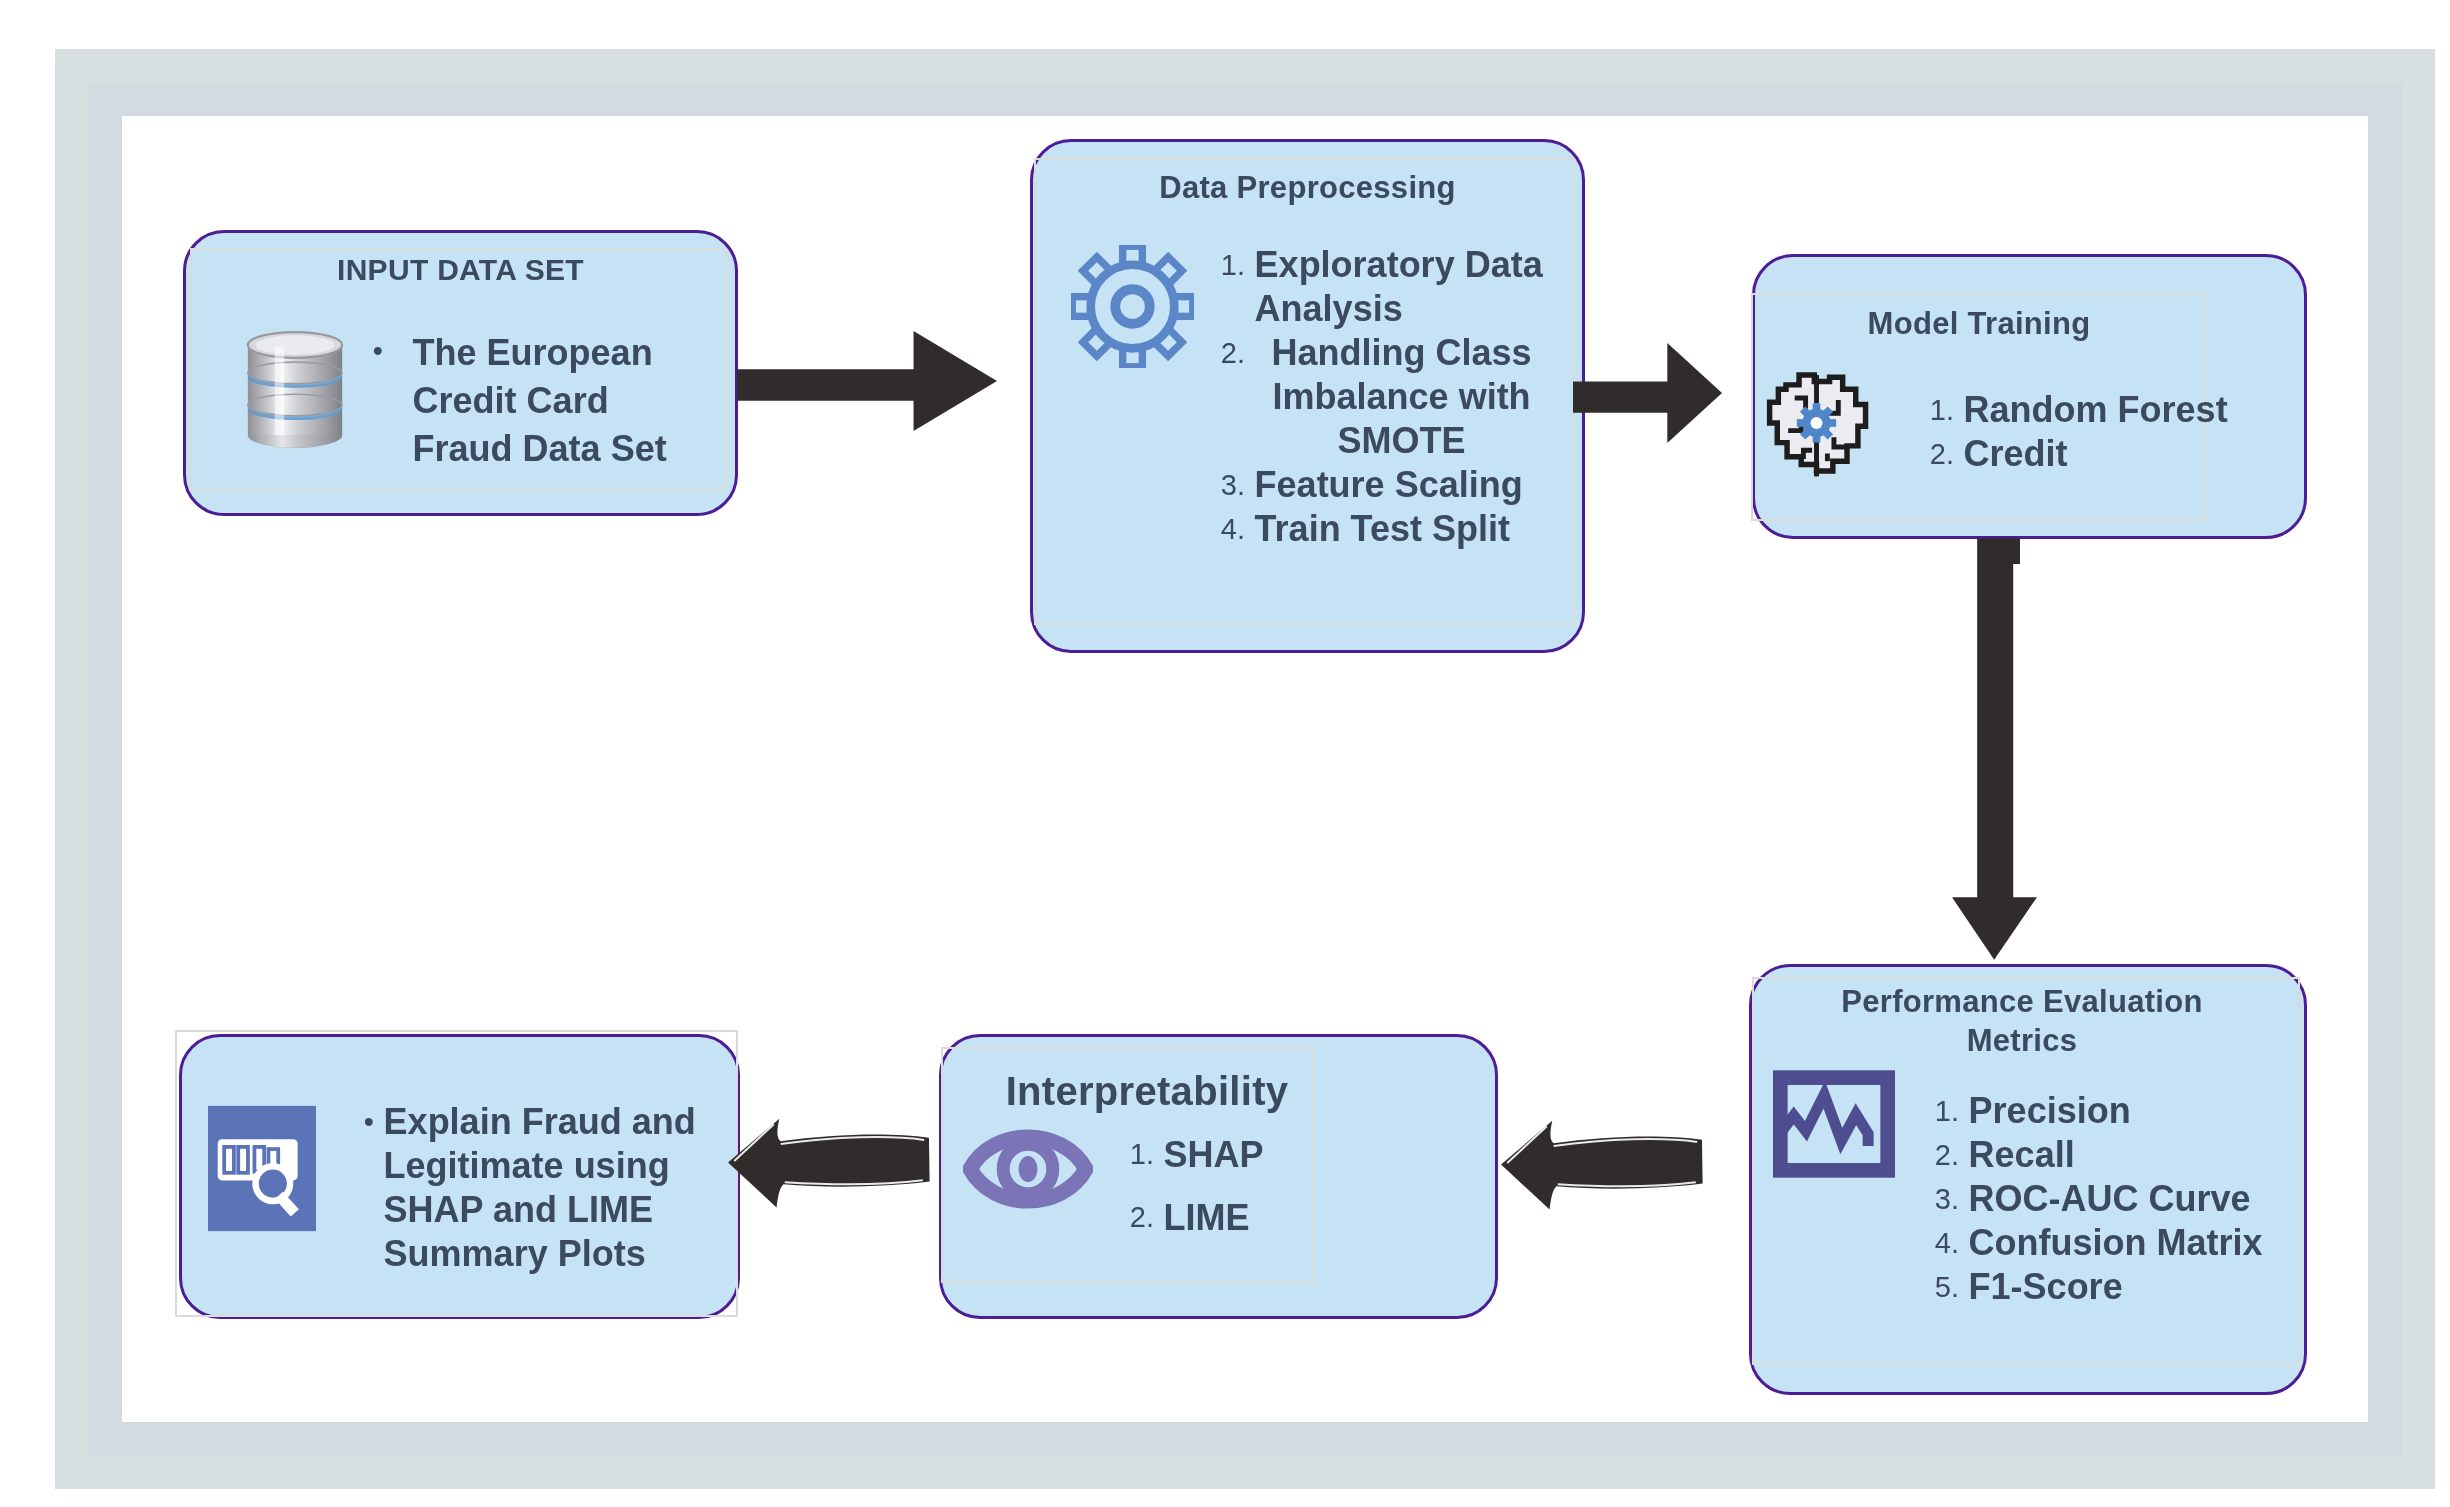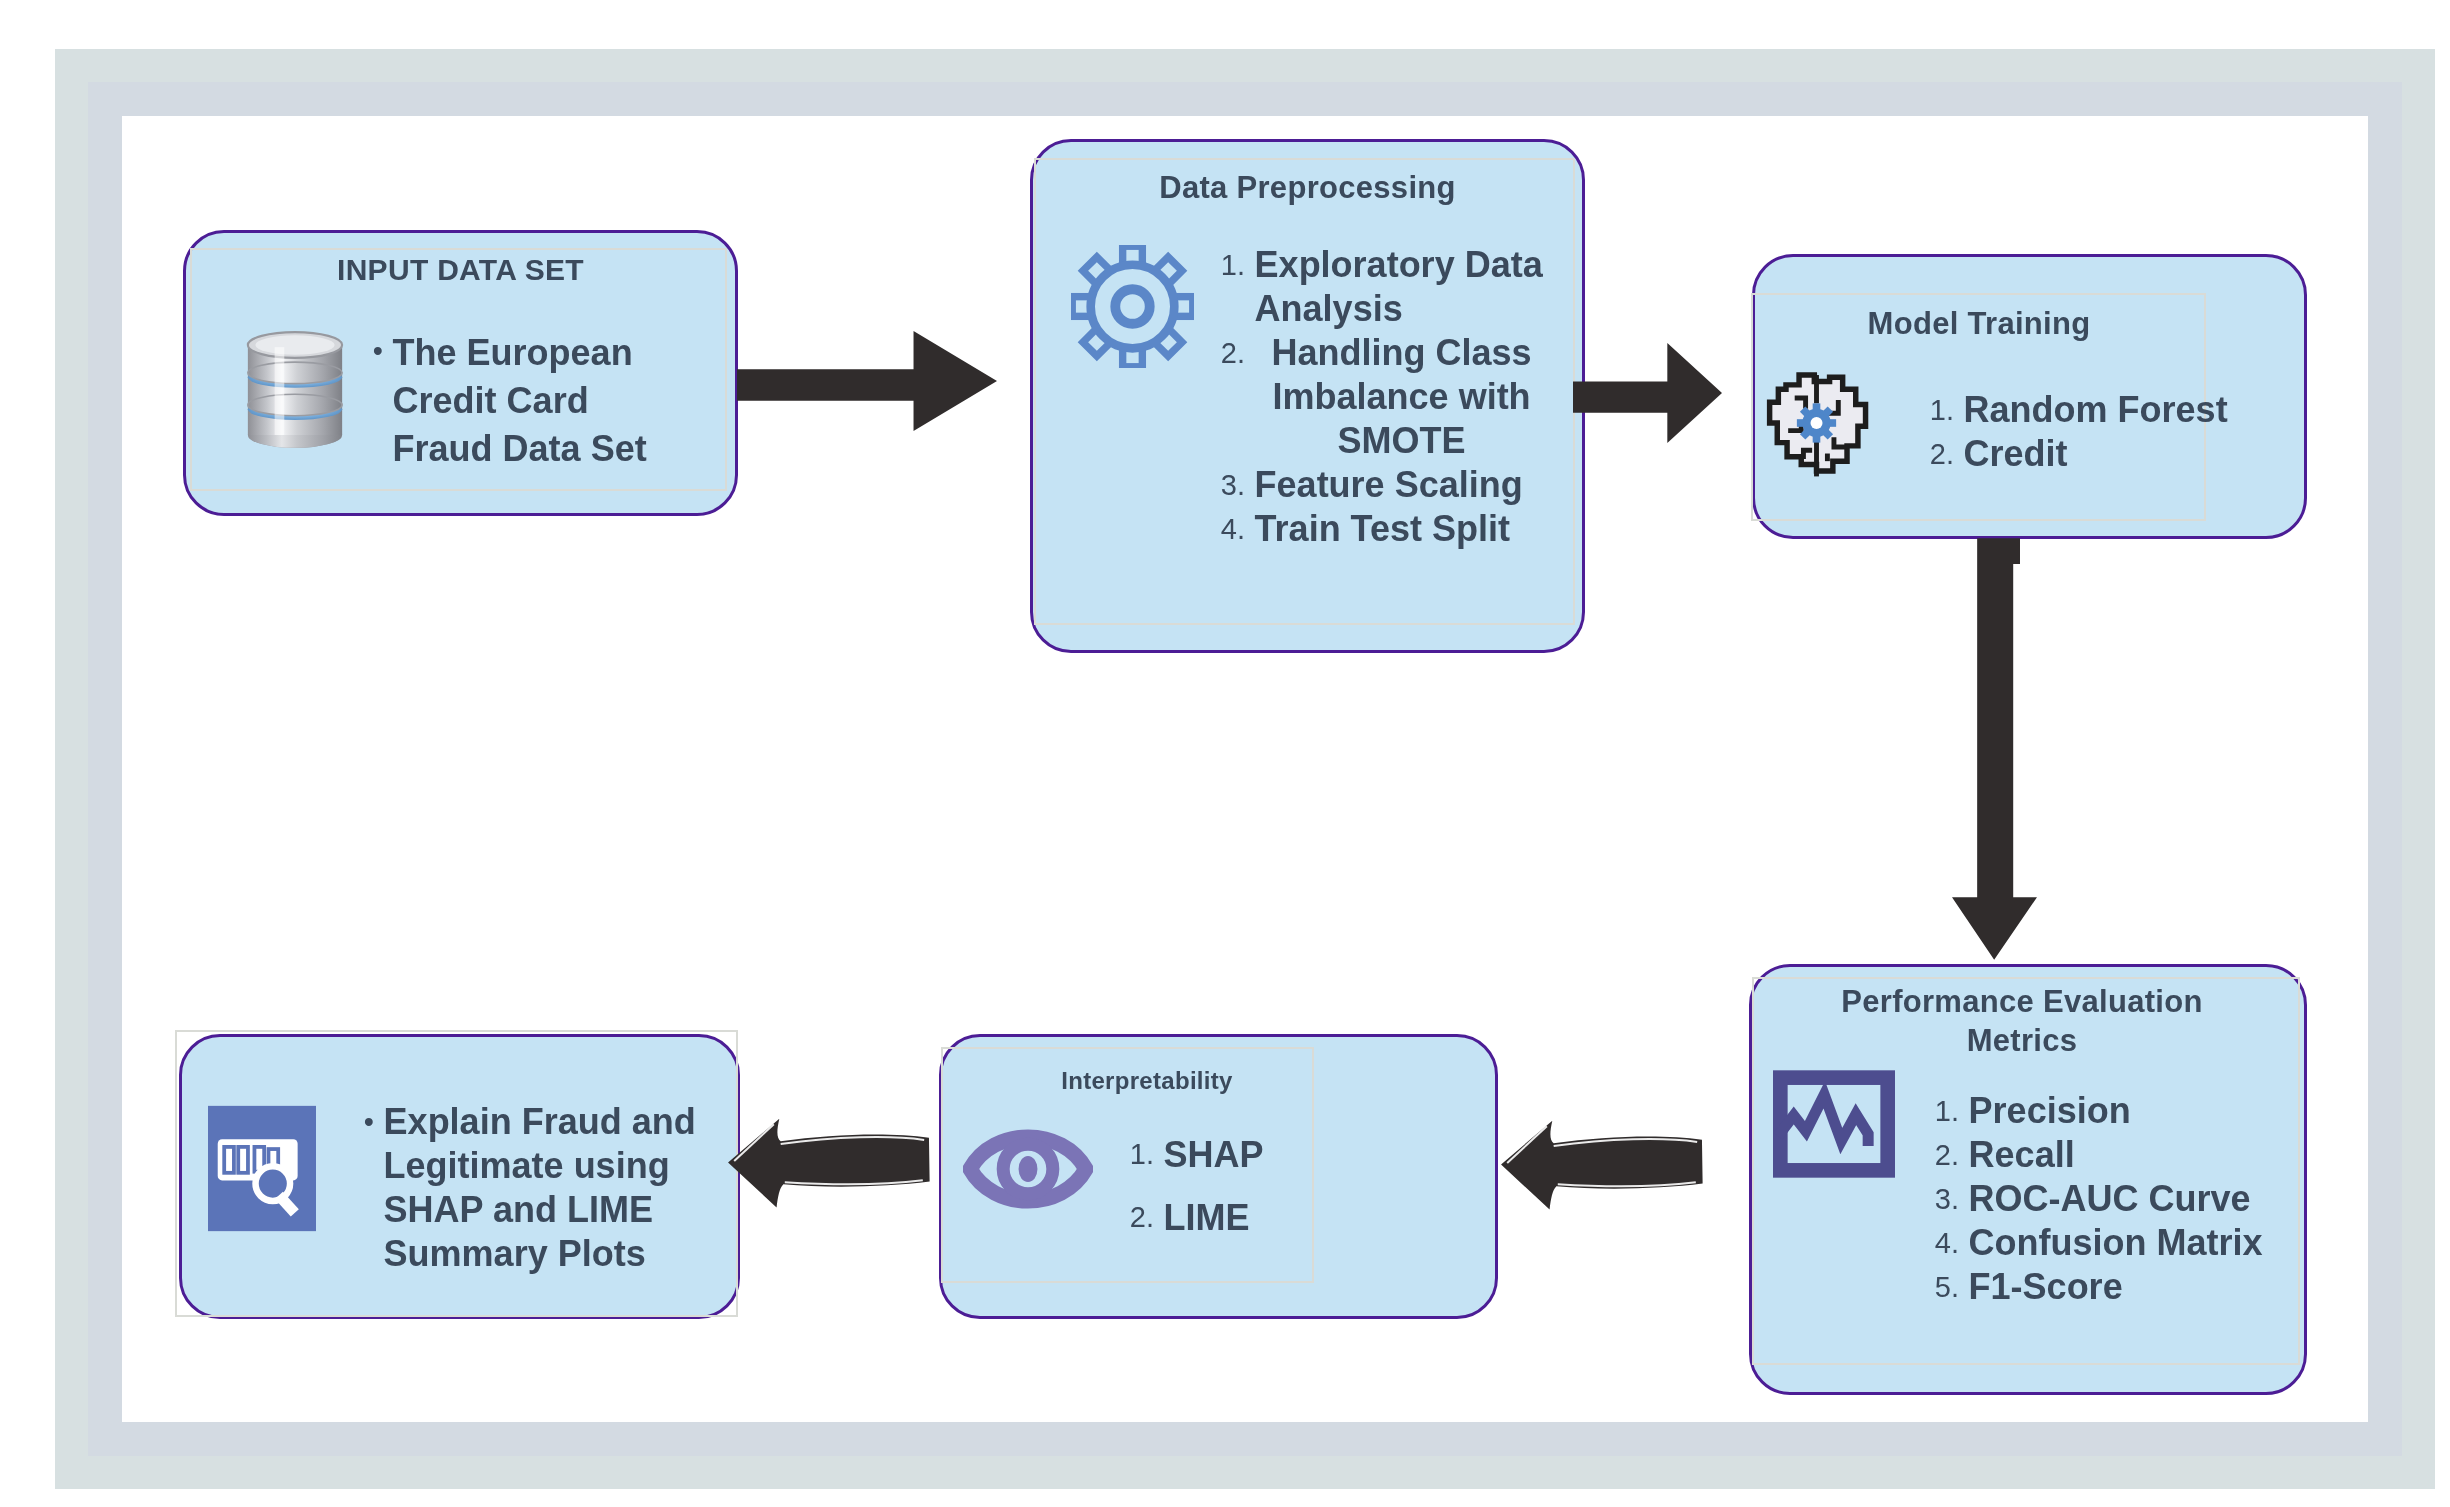--- a/index.html
+++ b/index.html
@@ -74,21 +74,21 @@
         <ellipse cx="50" cy="44" rx="44" ry="10" fill="url(#blueGlow)"></ellipse>
         <ellipse cx="50" cy="40" rx="44" ry="10" fill="url(#metal)" stroke="#9a9ca2" stroke-width="1.5"></ellipse>
         <ellipse cx="50" cy="14" rx="44" ry="12" fill="#d6d8dc" stroke="#97999f" stroke-width="2"></ellipse>
         <ellipse cx="50" cy="14" rx="37" ry="9" fill="#e9ebee"></ellipse>
         <rect x="31" y="16" width="9" height="82" fill="#ffffff" opacity="0.55"></rect>
       </svg>
     </div>
     <div class="list" style="left:161px;top:96px;width:349px;">
       <div class="li">
         <span class="marker">•</span>
-        <span class="txt" style="line-height:48px;max-width:301px;">The European Credit Card Fraud Data Set</span>
+        <span class="txt" style="line-height:48px;max-width:301px;margin-left:20px;">The European Credit Card Fraud Data Set</span>
       </div>
     </div>
   </div>
 
   <div class="node" id="node-preprocessing" style="left:1030px;top:139px;width:555px;height:514px;">
     <div class="inner" style="left:1.4px;top:16.4px;right:6.8px;bottom:24.6px;"></div>
     <div class="title" style="left:0;right:0;top:27px;font-size:31px;">Data Preprocessing</div>
     <div class="icon" style="left:38px;top:103px;width:123px;height:123px;">
       <svg viewBox="0 0 100 100">
         <g stroke="#5b87c8" fill="#c5e3f4">
@@ -197,21 +197,21 @@
       </div>
       <div class="li">
         <span class="marker">5.</span>
         <span class="txt">F1-Score</span>
       </div>
     </div>
   </div>
 
   <div class="node" id="node-interpretability" style="left:939px;top:1034px;width:559px;height:285px;">
     <div class="inner" style="left:-1.4px;top:9.6px;width:369px;bottom:33px;"></div>
-    <div class="title" style="left:27px;width:356px;top:29px;font-size:24px;">Interpretability</div>
+    <div class="title" style="left:27px;width:356px;top:29px;font-size:40px;">Interpretability</div>
     <div class="icon" style="left:20.5px;top:74px;width:130px;height:116px;">
       <svg viewBox="0 0 110 96">
         <path d="M6 48 C 26 12, 84 12, 104 48 C 84 84, 26 84, 6 48 Z" fill="none" stroke="#7b74b6" stroke-width="13"></path>
         <circle cx="55" cy="48" r="21" fill="none" stroke="#7b74b6" stroke-width="11"></circle>
         <ellipse cx="55" cy="48" rx="8" ry="11" fill="#7b74b6"></ellipse>
       </svg>
     </div>
     <div class="list" style="left:176px;top:86px;width:205px;">
       <div class="li">
         <span class="marker" style="line-height:63px;">1.</span>

